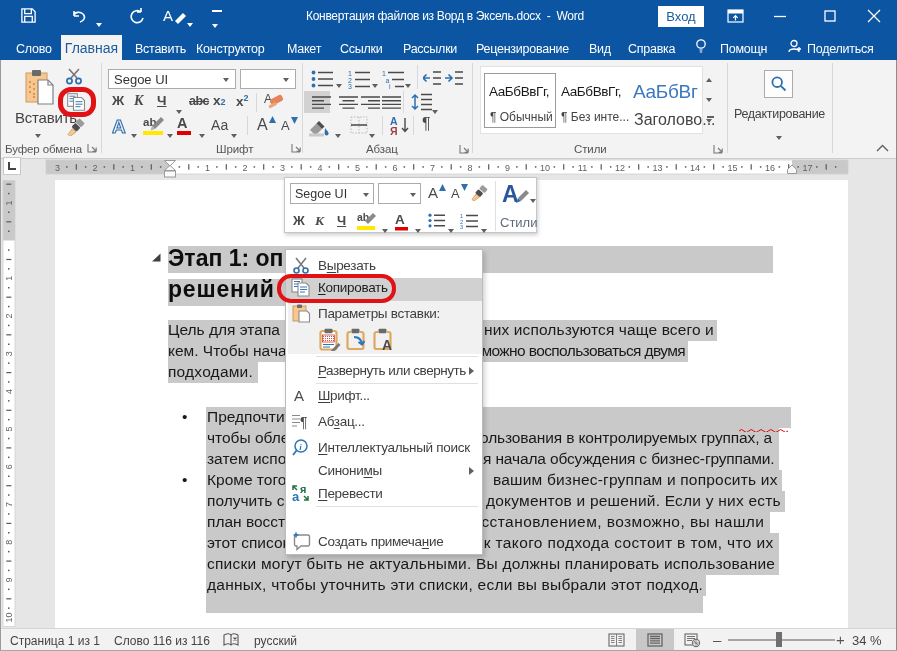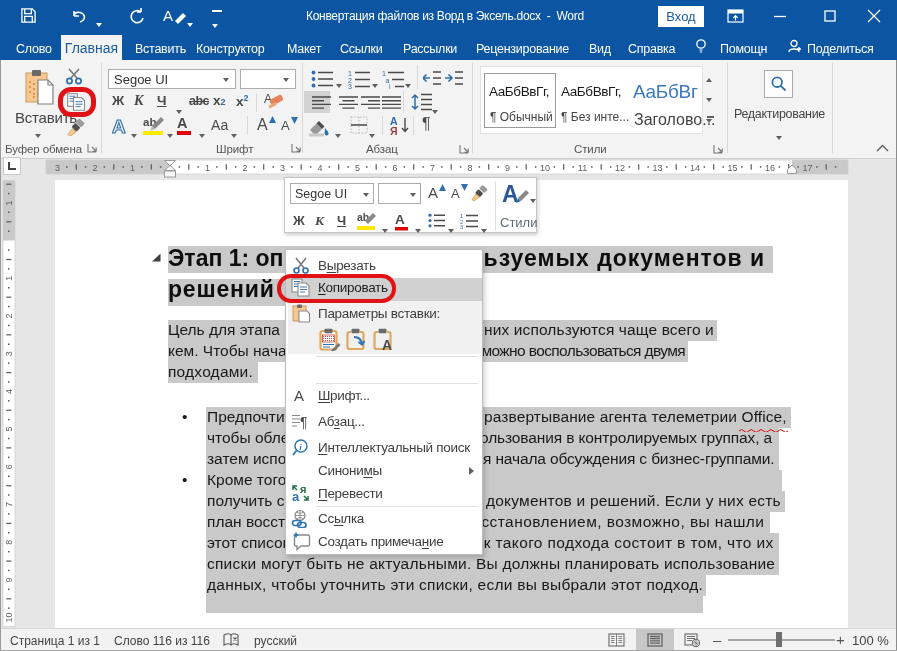--- a/index.html
+++ b/index.html
@@ -503,36 +503,35 @@
 <div class="band" style="left:206px;top:491px;width:579px;height:21px"></div>
 <div class="band" style="left:206px;top:512px;width:564px;height:21px"></div>
 <div class="band" style="left:206px;top:533px;width:573px;height:21px"></div>
 <div class="band" style="left:206px;top:554px;width:573px;height:21px"></div>
 <div class="band" style="left:206px;top:575px;width:500px;height:21px"></div>
 <div class="band" style="left:206px;top:596px;width:497px;height:17px"></div>
 <svg class="abs" style="left:151px;top:252px" width="12" height="12" viewBox="0 0 12 12">
       <path d="M1 9.5 L9.5 9.5 L9.5 1.5 z" fill="#3f3f3f"></path>
     </svg>
 <div class="h" style="left:168px;top:247px">Этап 1: опре</div>
-<div class="h" style="left:483.5px;top:247px;letter-spacing:0.99px">ьзуемых документов и</div>
 <div class="h" style="left:168px;top:278px;letter-spacing:0.8px">решений</div>
 <div class="t" style="left:168px;top:322px">Цель для этапа 1</div>
 <div class="t" style="left:484px;top:322px;letter-spacing:0.12px">них используются чаще всего и</div>
 <div class="t" style="left:168px;top:343px">кем. Чтобы начат</div>
 <div class="t" style="left:481.5px;top:343px;letter-spacing:-0.62px">можно воспользоваться двумя</div>
 <div class="t" style="left:168px;top:364px;letter-spacing:0.21px">подходами.</div>
 <div class="t" style="left:182px;top:409px">•</div>
 <div class="t" style="left:207px;top:409px">Предпочтит</div>
-<div class="t" style="left:484px;top:409px;letter-spacing:0.11px">развертывание агента телеметрии Office,</div>
 <div class="t" style="left:207px;top:430px">чтобы обле</div>
 <div class="t" style="left:480px;top:430px;letter-spacing:-0.12px">ользования в контролируемых группах, а</div>
 <div class="t" style="left:207px;top:451px">затем испол</div>
 <div class="t" style="left:483px;top:451px;letter-spacing:-0.14px">я начала обсуждения с бизнес-группами.</div>
 <div class="t" style="left:182px;top:472px">•</div>
 <div class="t" style="left:207px;top:472px">Кроме того</div>
+<div class="t" style="left:493px;top:472px;letter-spacing:0.2px">вашим бизнес-группам и попросить их</div>
 <div class="t" style="left:207px;top:493px">получить сп</div>
 <div class="t" style="left:486px;top:493px;letter-spacing:0.22px">документов и решений. Если у них есть</div>
 <div class="t" style="left:207px;top:514px">план восста</div>
 <div class="t" style="left:481.4px;top:514px;letter-spacing:0.43px">сстановлением, возможно, вы нашли</div>
 <div class="t" style="left:207px;top:535px">этот список</div>
 <div class="t" style="left:483.7px;top:535px;letter-spacing:0.38px">к такого подхода состоит в том, что их</div>
 <div class="t" style="left:207px;top:556px;letter-spacing:0.23px">списки могут быть не актуальными. Вы должны планировать использование</div>
 <div class="t" style="left:207px;top:577px;letter-spacing:0.24px">данных, чтобы уточнить эти списки, если вы выбрали этот подход.</div>
 <svg class="abs" style="left:739px;top:427.5px" width="49" height="4" viewBox="0 0 50 4">
       <path d="M0 3 q2.5 -3 5 0 t5 0 t5 0 t5 0 t5 0 t5 0 t5 0 t5 0 t5 0 t5 0" fill="none" stroke="#e00000" stroke-width="1"></path>
@@ -661,20 +660,24 @@
     </svg>
   </div>
   <div class="abs" style="left:87px;top:78px;width:23px;height:23px">
     <svg width="23" height="23" viewBox="0 0 23 23">
       <path d="M5 4 h-1.5 a2 2 0 0 0 -2 2 v13 a2 2 0 0 0 2 2 h12 a2 2 0 0 0 2 -2 v-13 a2 2 0 0 0 -2 -2 h-1.5" fill="none" stroke="#e0a85e" stroke-width="2.2"></path>
       <rect x="5.5" y="0.7" width="8" height="4.5" rx="1" fill="#6a6a6a"></rect>
       <text x="9" y="22" font-size="14" font-weight="bold" fill="#4a4a4a" font-family="Liberation Sans">А</text>
     </svg>
   </div>
   <div class="msep" style="top:106px"></div>
+  <div class="mi" style="top:110px">
+      <span class="lbl" style="letter-spacing:-0.45px"><u>Р</u>азвернуть или свернуть</span>
+      <span class="sub"></span>
+    </div>
   <div class="msep" style="top:133px"></div>
   <div class="mi" style="top:135px">
     <svg class="ic" viewBox="0 0 20 19">
         <text x="3" y="15" font-size="15" fill="#4a4a4a" font-family="Liberation Sans">A</text>
       </svg>
     <span class="lbl"><u>Ш</u>рифт...</span>
   </div>
   <div class="mi" style="top:161px">
     <svg class="ic" viewBox="0 0 20 19">
         <g stroke="#8a8a8a" stroke-width="1.2">
@@ -699,29 +702,20 @@
   <div class="mi" style="top:233px">
     <svg class="ic" viewBox="0 0 20 19">
         <path d="M6 6 L2 2 M2 6 v-4 h4" stroke="#217346" stroke-width="1.5" fill="none"></path>
         <text x="1" y="17" font-size="13" font-weight="bold" fill="#2e75b5" font-family="Liberation Sans">а</text>
         <text x="9" y="9" font-size="11" fill="#217346" font-family="Liberation Sans" font-weight="bold">я</text>
         <path d="M13 12 l4 4 m0 -4 v4 h-4" stroke="#217346" stroke-width="1.5" fill="none"></path>
       </svg>
     <span class="lbl"><u>П</u>еревести</span>
   </div>
   <div class="msep" style="top:256px"></div>
-  <div class="mi" style="top:258px">
-    <svg class="ic" viewBox="0 0 20 19">
-        <circle cx="9" cy="6.5" r="5" fill="none" stroke="#8a8a8a" stroke-width="1.2"></circle>
-        <path d="M9 1.5 v10 M4 6.5 h10 M5.5 3 c2.2 1.8 4.8 1.8 7 0 M5.5 10 c2.2 -1.8 4.8 -1.8 7 0" fill="none" stroke="#8a8a8a" stroke-width="0.9"></path>
-        <rect x="1.5" y="11.5" width="8.5" height="5" rx="2.5" fill="#fff" stroke="#2e75b5" stroke-width="1.7"></rect>
-        <rect x="6.5" y="13.5" width="8.5" height="5" rx="2.5" fill="none" stroke="#2e75b5" stroke-width="1.7"></rect>
-      </svg>
-    <span class="lbl">Сс<u>ы</u>лка</span>
-  </div>
   <div class="mi" style="top:281px">
     <svg class="ic" viewBox="0 0 20 19">
         <path d="M5 3 h12 a1.5 1.5 0 0 1 1.5 1.5 v8 a1.5 1.5 0 0 1 -1.5 1.5 h-7 l-4 3.5 v-3.5 h-1 a1.5 1.5 0 0 1 -1.5 -1.5 v-8 a1.5 1.5 0 0 1 1.5 -1.5z" fill="none" stroke="#8a8a8a" stroke-width="1.4"></path>
         <path d="M5 5.5 v-5 M2.5 3 h5" stroke="#2e75b5" stroke-width="1.6"></path>
       </svg>
     <span class="lbl">Создать примеча<u>н</u>ие</span>
   </div>
 </div>
 <div class="redcirc" style="left:277px;top:274px;width:119px;height:29px;border-radius:14px;border-width:4.5px;box-sizing:border-box"></div>
 
@@ -746,17 +740,17 @@
   <svg class="abs" style="left:684px;top:4px" width="17" height="15" viewBox="0 0 17 15">
       <rect x="1" y="1" width="12" height="11" fill="none" stroke="#737373" stroke-width="1.2"></rect>
       <path d="M3 3.5 h8 M3 5.5 h8 M3 7.5 h5" stroke="#737373" stroke-width="1"></path>
       <circle cx="12" cy="10" r="3.6" fill="#f2f2f2" stroke="#737373" stroke-width="1.1"></circle>
       <path d="M8.4 10 h7.2 M12 6.4 v7.2 M9.6 7.6 c1.6 1.6 3.2 3.2 4.8 4.8" stroke="#737373" stroke-width="0.8"></path>
     </svg>
   <span class="st" style="left:713px;font-size:15px;top:2px;color:#555">–</span>
   <div class="abs" style="left:728px;top:10px;width:107px;height:1.5px;background:#a6a6a6"></div>
   <div class="abs" style="left:776px;top:3px;width:6px;height:15px;background:#6f6f6f"></div>
   <span class="st" style="left:836px;font-size:15px;top:2px;color:#555">+</span>
-  <span class="st" style="left:852px;font-size:13px;top:4px;">100 %</span>
+  <span class="st" style="left:852px;font-size:13px;top:4px;">34 %</span>
 </div>
 <div class="abs" style="left:0;top:60px;width:1px;height:591px;background:#9a9a9a"></div>
 <div class="abs" style="left:896px;top:60px;width:1px;height:591px;background:#8c8c8c"></div>
 <div class="abs" style="left:0;top:650px;width:897px;height:1px;background:#a8a8a8"></div>
 
 </body></html>

